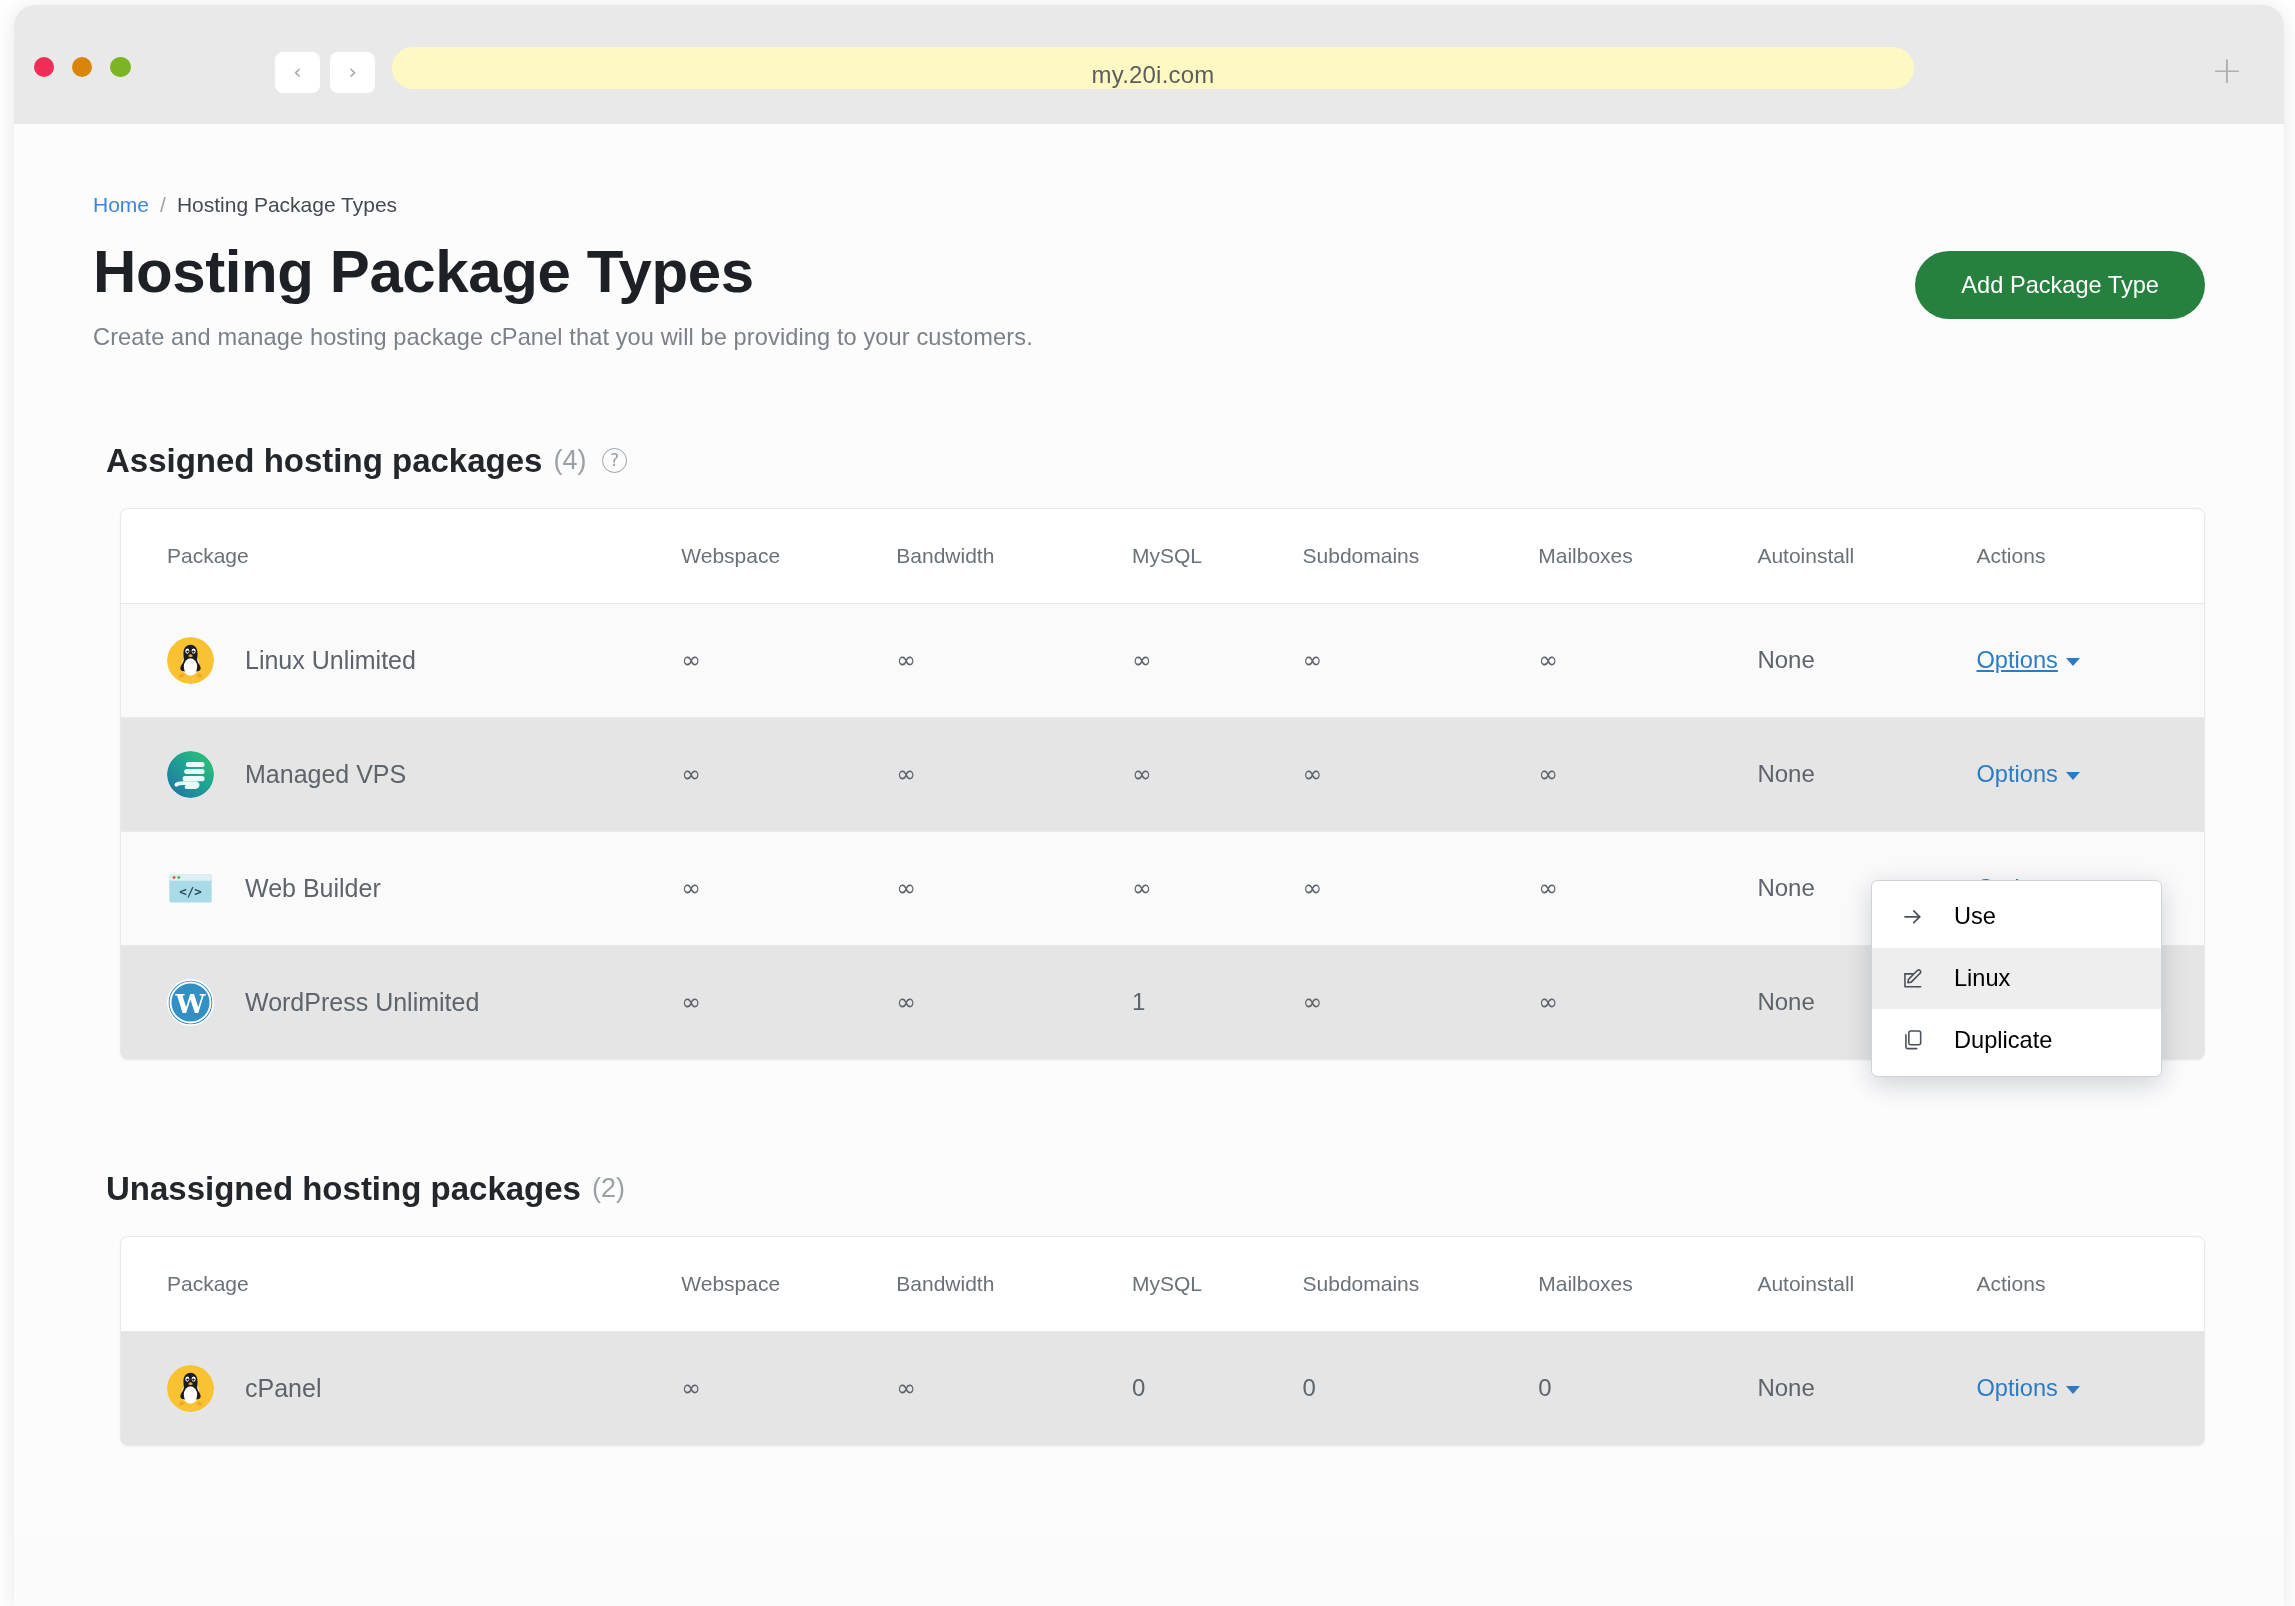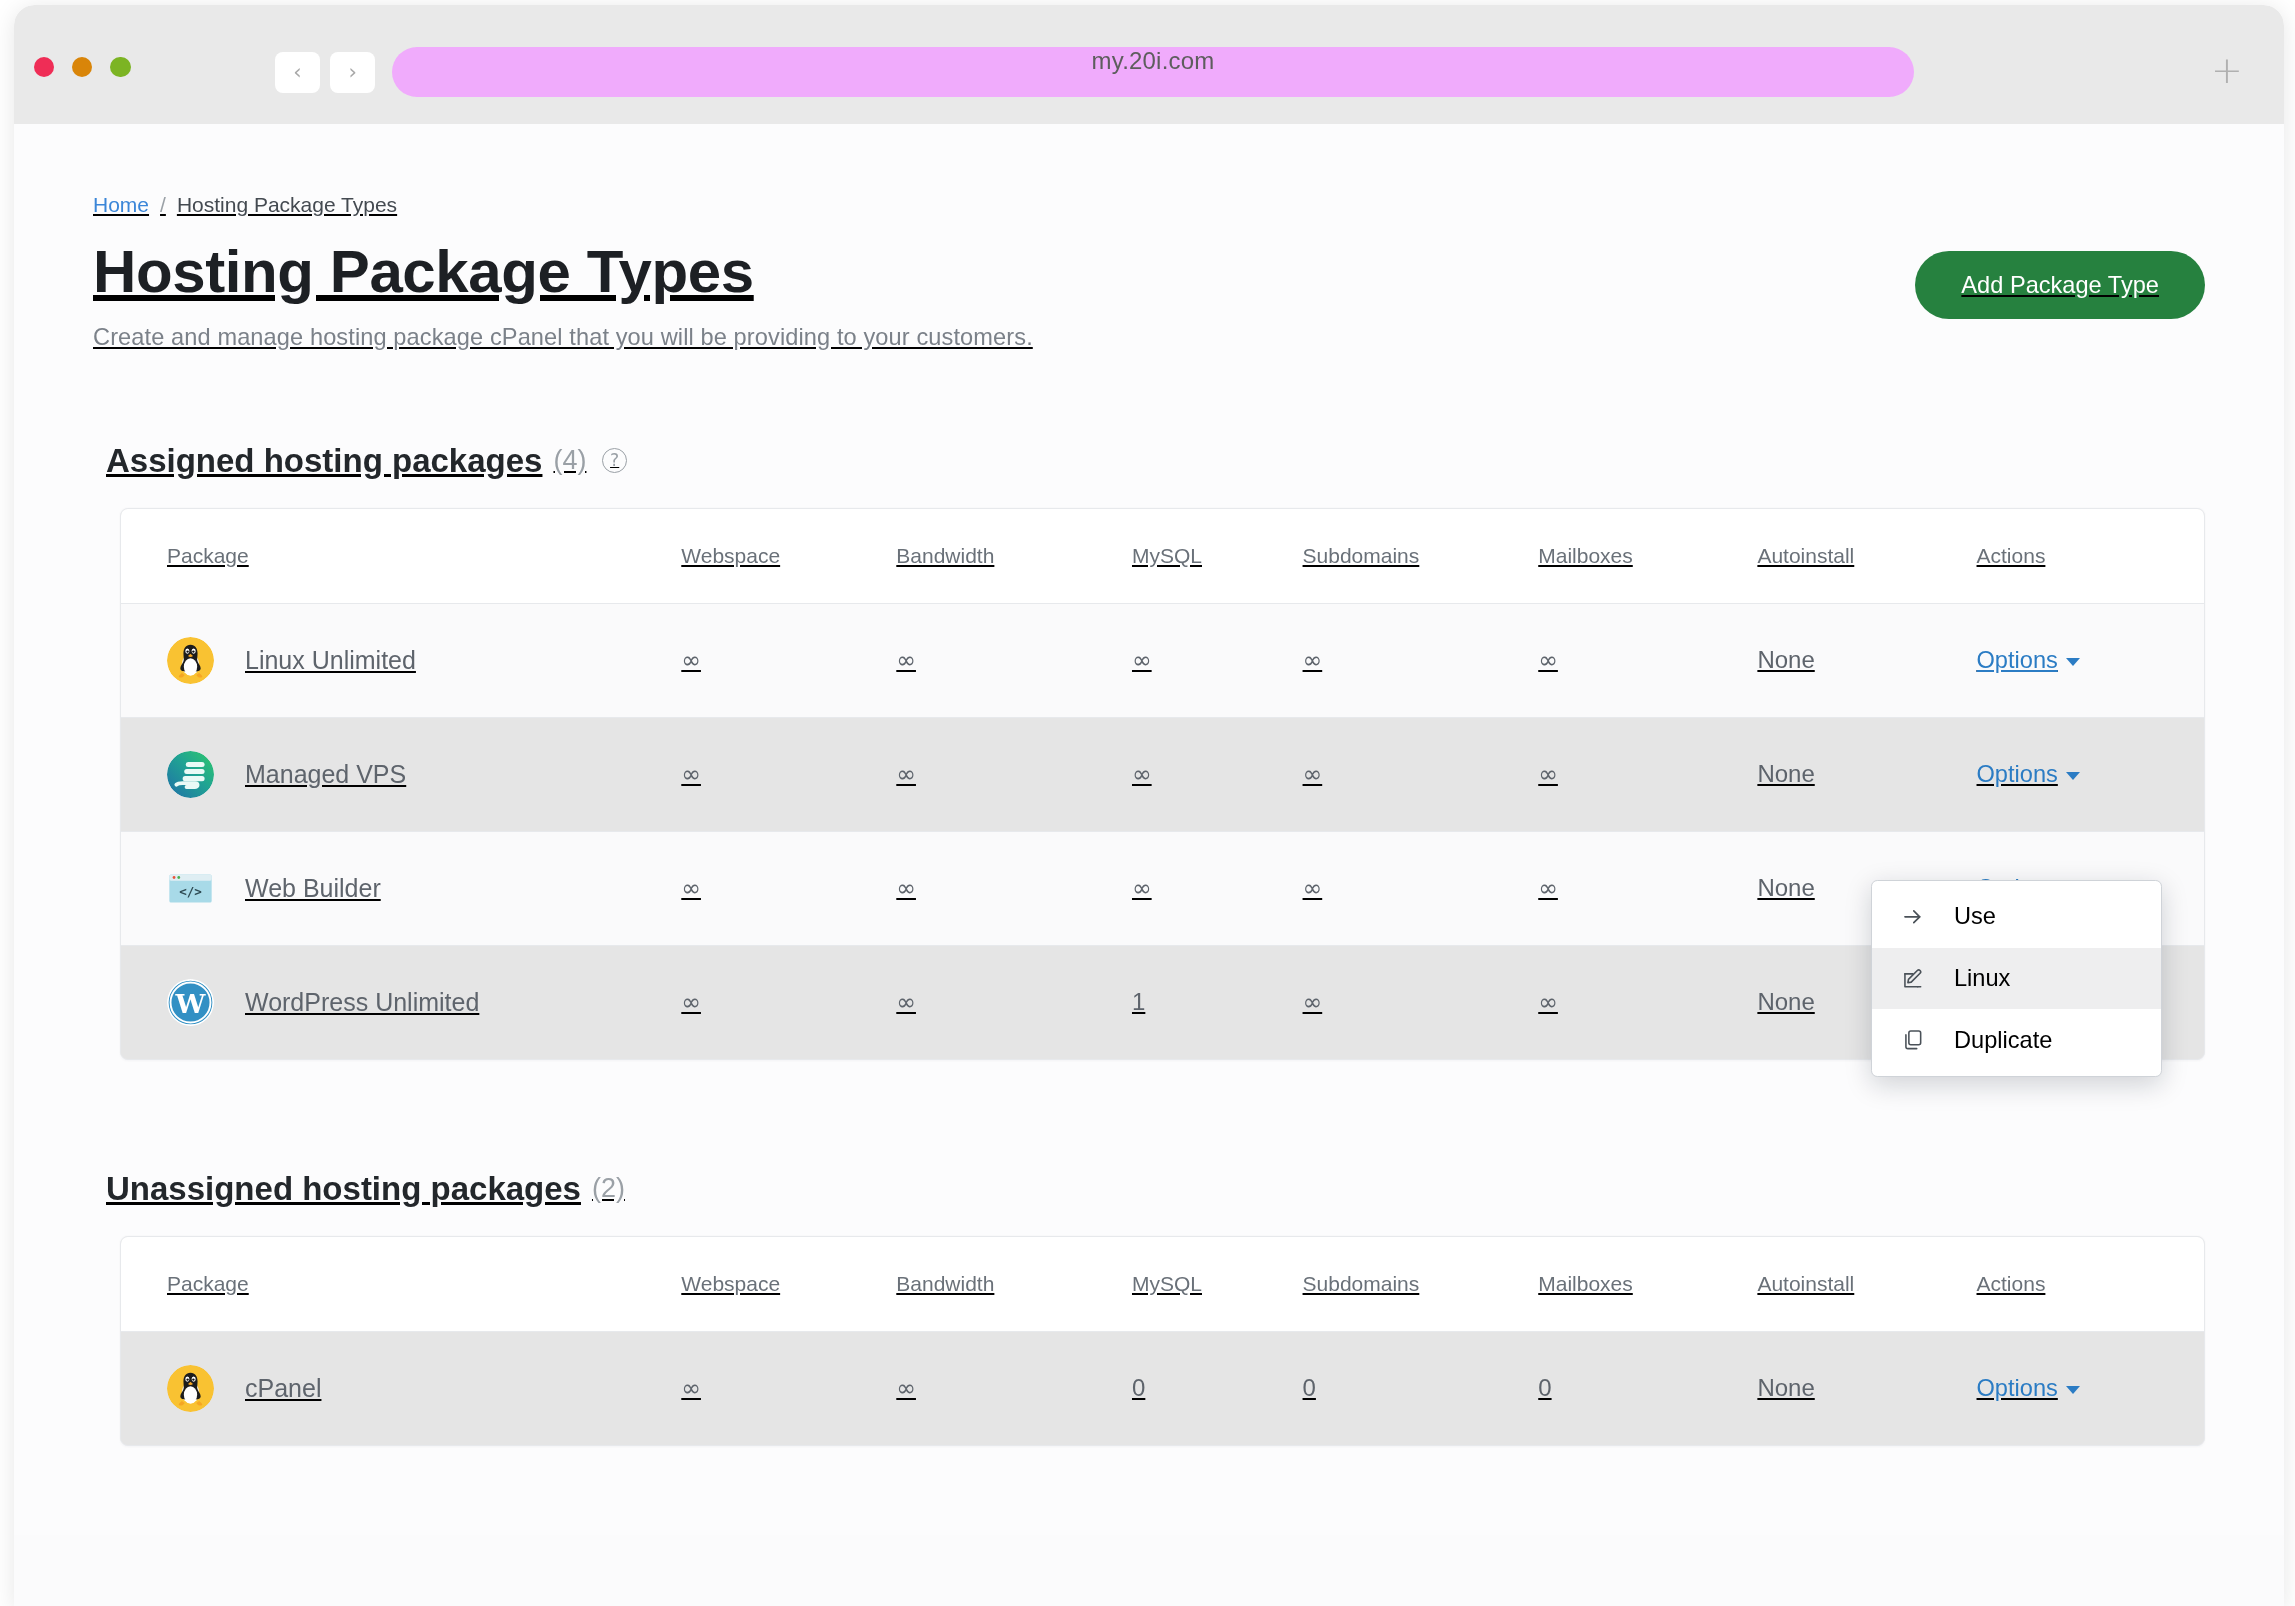--- a/index.html
+++ b/index.html
@@ -63,25 +63,25 @@
     font-size: 21px;
     line-height: 1;
     font-family: "DejaVu Sans", sans-serif;
   }
 
   .url-bar {
     position: absolute;
     left: 378px;
     top: 42px;
     width: 1522px;
-    height: 50px;
-    background: #f0abfc;
+    height: 42px;
+    background: #fef9c3;
     border-radius: 25px;
     display: flex;
-    align-items: flex-start;
+    align-items: flex-end;
     justify-content: center;
   }
   .url-text {
     font-size: 24px;
     color: #5d5d5d;
     letter-spacing: 0.2px;
   }
 
   .new-tab-plus {
     position: absolute;
@@ -96,21 +96,20 @@
     font-family: "DejaVu Sans", sans-serif;
     font-weight: 300;
   }
 
   
   .page {
     position: relative;
     height: 1411px;
     background: #fcfcfd;
     padding: 0;
-    text-decoration: underline;
   }
 
   .content {
     position: relative;
     padding: 0 79px 0 79px;
   }
 
   
   .breadcrumb {
     display: flex;

